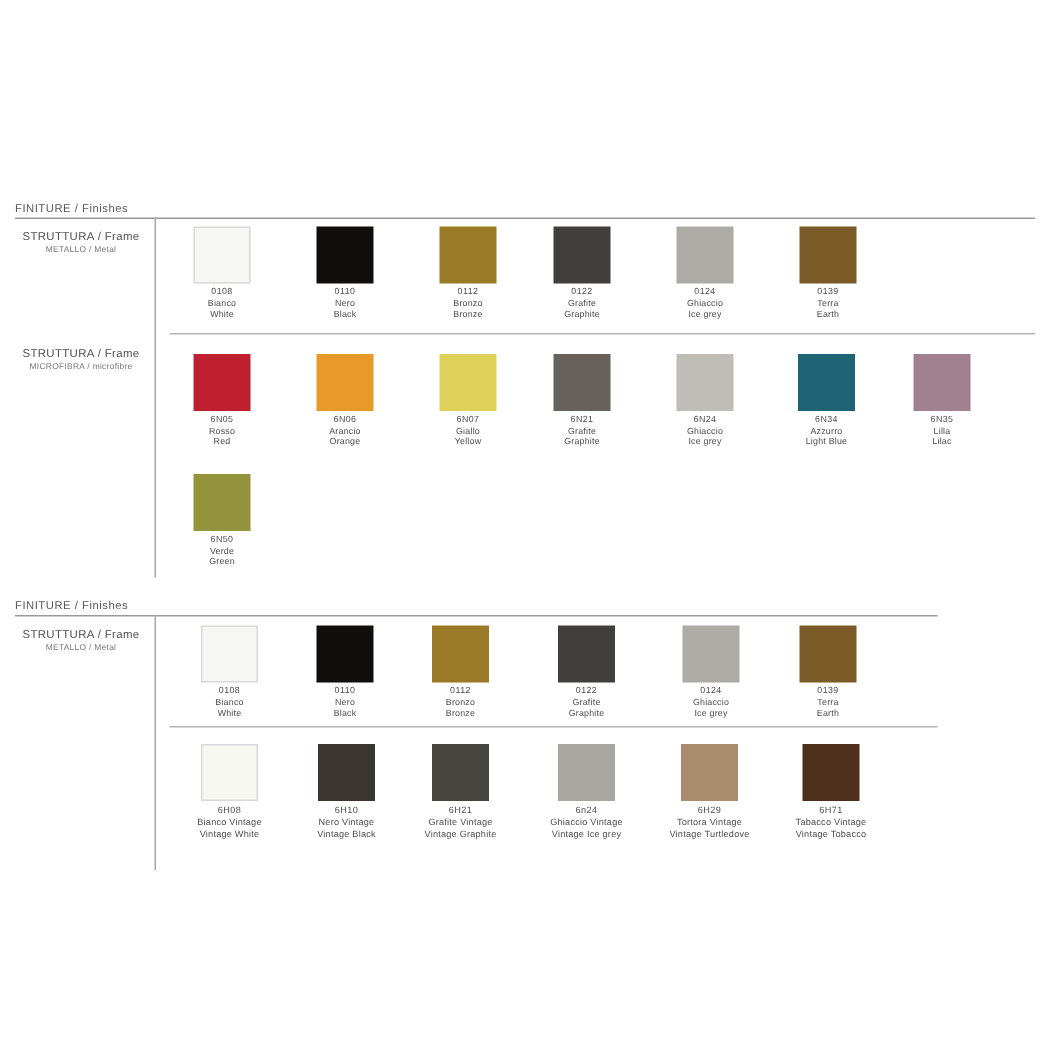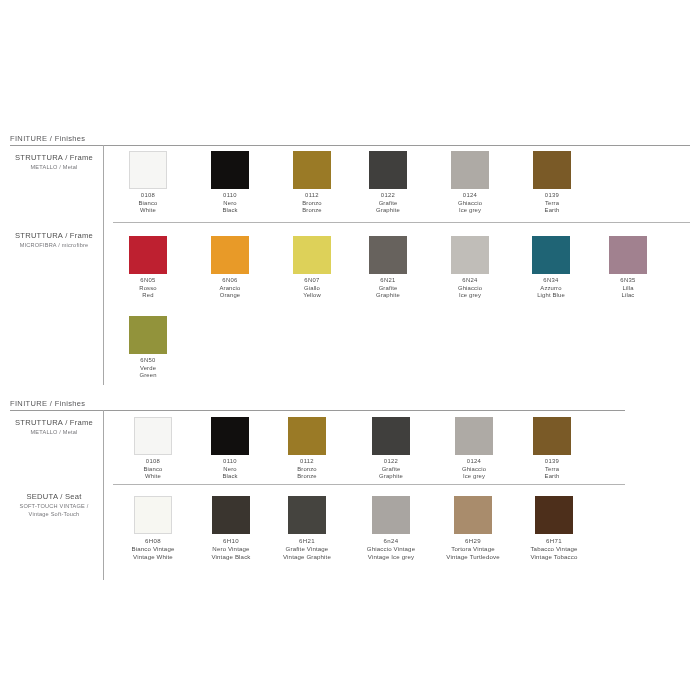--- a/index.html
+++ b/index.html
@@ -316,25 +316,20 @@
           <div class="it">Terra</div>
           <div class="en">Earth</div>
         </div>
       </div>
     </div>
   </div>
 
   <div class="rule thin" style="position:absolute; left:103px; top:468px; width:512px;"></div>
 
   <div class="rowblock wide" style="position:absolute; left:0; top:476px; width:700px; height:80px;">
-    <div class="row-label">
-      <div class="l1">SEDUTA / Seat</div>
-      <div class="l2">SOFT-TOUCH VINTAGE /</div>
-      <div class="l2">Vintage Soft-Touch</div>
-    </div>
     <div class="swatch-grid">
       <div class="swatch-cell" style="left:110px; top:4px; width:86px;">
         <span class="chip bordered" style="background-color: rgb(247, 247, 242);"></span>
         <div class="cap">
           <div class="code">6H08</div>
           <div class="it">Bianco Vintage</div>
           <div class="en">Vintage White</div>
         </div>
       </div>
       <div class="swatch-cell" style="left:188px; top:4px; width:86px;">

